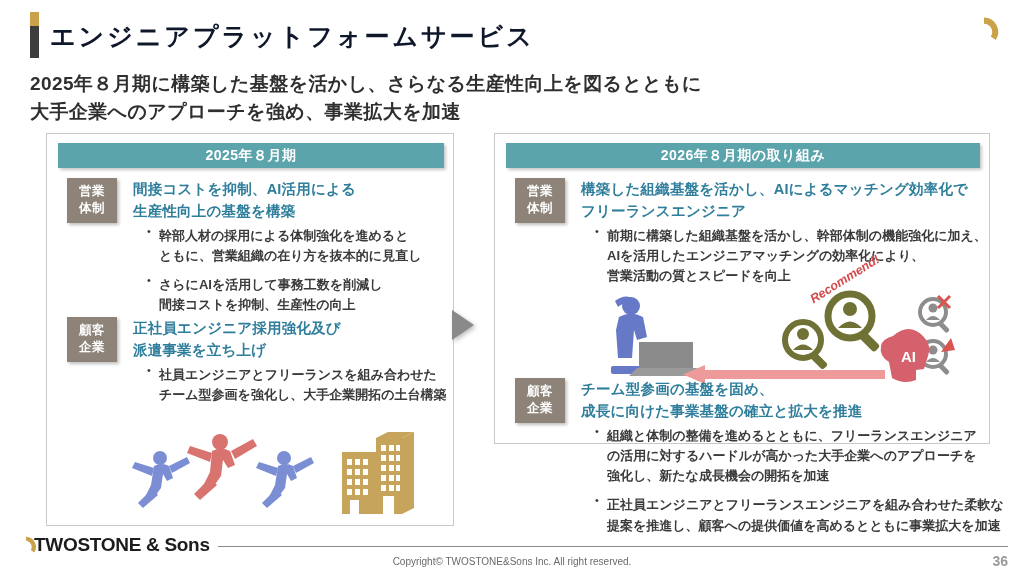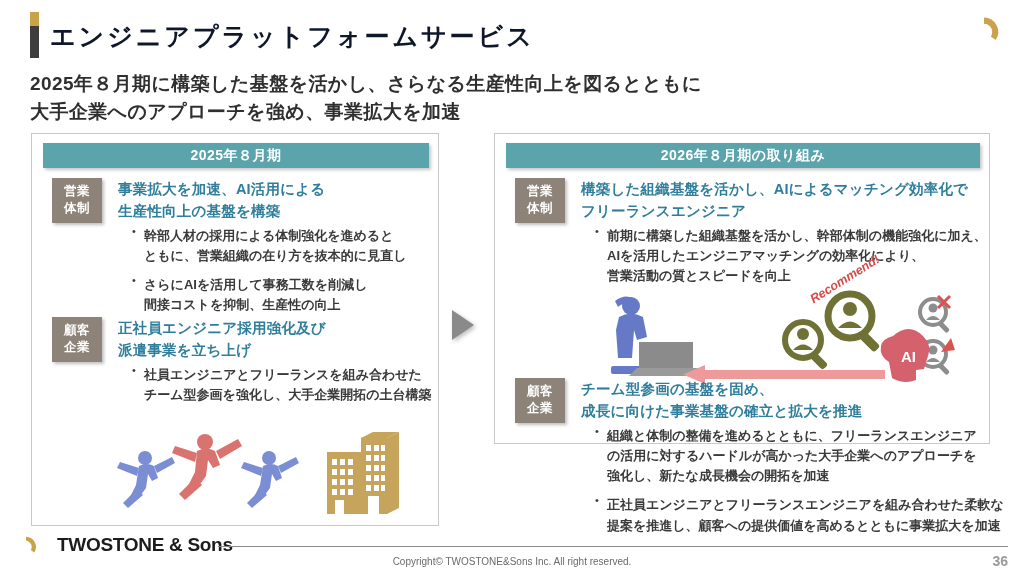--- a/index.html
+++ b/index.html
@@ -29,21 +29,21 @@
     font-size: 19px; font-weight: 700; line-height: 1.45;
     color: #2f2f2f; letter-spacing: .4px;
   }
   .subtitle div { white-space: nowrap; }
 
   
   .panel {
     position: absolute; top: 133px;
     border: 1px solid #c9c9c9; background: #fff;
   }
-  #panel-left  { left: 31px;  width: 408px; height: 393px; }
+  #panel-left  { left: 46px;  width: 408px; height: 393px; }
   #panel-right { left: 494px; width: 496px; height: 311px; }
 
   .panel-header {
     position: absolute; left: 11px; top: 9px;
     height: 25px; line-height: 25px;
     background: #5ba4ac; color: #ffffff;
     font-size: 14px; font-weight: 700; text-align: center;
     letter-spacing: .5px;
     box-shadow: 2px 2px 3px rgba(0,0,0,.22);
   }
@@ -100,21 +100,21 @@
     position: absolute; left: 815px; top: 292px;
     font-size: 12.5px; font-weight: 700; font-style: italic;
     color: #d44a4a;
     transform: rotate(-32deg); transform-origin: left bottom;
     white-space: nowrap;
   }
 
   
   .footer-logo { position: absolute; left: 14px; bottom: 16px; width: 200px; height: 26px; }
   .footer-logo-text {
-    position: absolute; left: 43px; top: 1px;
+    position: absolute; left: 20px; top: 1px;
     font-size: 19px; font-weight: 700; color: #1c1c1c;
     letter-spacing: -.3px; white-space: nowrap;
   }
   .footer-rule {
     position: absolute; left: 218px; bottom: 28px;
     width: 790px; height: 1px; background: #8b8b8b;
   }
   .copyright {
     position: absolute; left: 0; right: 0; bottom: 8px;
     text-align: center; font-size: 10px; color: #6a6a6a;
@@ -151,21 +151,21 @@
 
   <div class="panel" id="panel-left">
     <div class="panel-header">2025年８月期</div>
 
     <div class="block" style="left:20px; top:44px; width:370px;">
       <div class="badge">
         <span>営業</span>
         <span>体制</span>
       </div>
       <div class="block-head">
-        <div>事業拡大を加速、AI活用による</div>
+        <div>間接コストを抑制、AI活用による</div>
         <div>生産性向上の基盤を構築</div>
       </div>
       <div class="bullets" style="top:48px;">
         <div class="bullet">
           <div class="ln">幹部人材の採用による体制強化を進めると</div>
           <div class="ln">ともに、営業組織の在り方を抜本的に見直し</div>
         </div>
         <div class="bullet">
           <div class="ln">さらにAIを活用して事務工数を削減し</div>
           <div class="ln">間接コストを抑制、生産性の向上</div>

